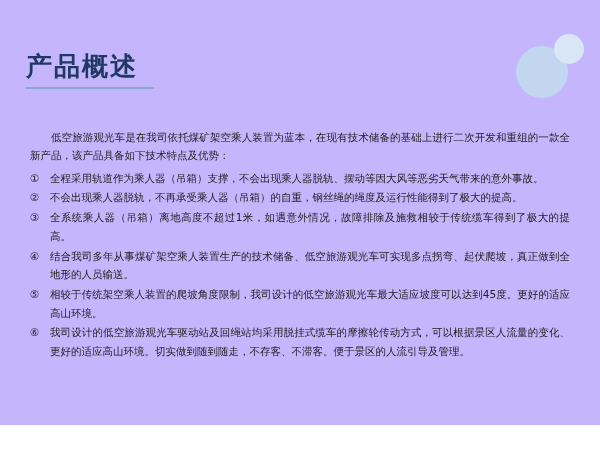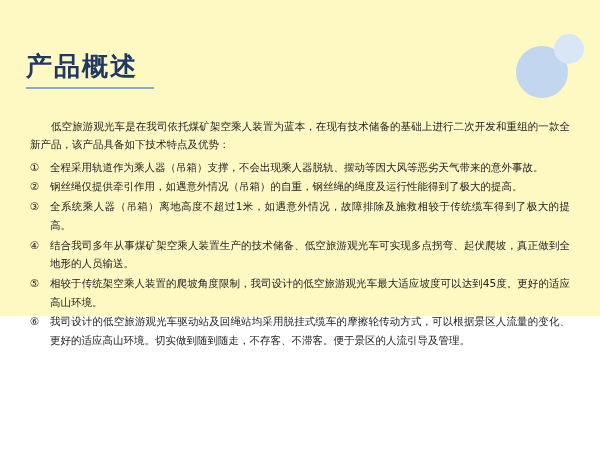--- a/index.html
+++ b/index.html
@@ -10,22 +10,22 @@
     width: 600px;
     height: 450px;
     background: #ffffff;
     font-family: "DejaVu Sans", "Liberation Sans", sans-serif;
     overflow: hidden;
     position: relative;
   }
   .slide {
     position: relative;
     width: 600px;
-    height: 316px;
-    background: #fef9c3;
+    height: 425px;
+    background: #c4b5fd;
     box-sizing: border-box;
   }
   
   .deco {
     position: absolute;
     top: 0;
     right: 0;
     width: 120px;
     height: 120px;
     pointer-events: none;
@@ -73,21 +73,21 @@
     left: 30px;
     top: 116px;
     width: 540px;
   }
   .intro {
     font-size: 10.5px;
     color: #222222;
     line-height: 1.75;
     text-indent: 2em;
     text-align: justify;
-    margin: 1px 0 4px 0;
+    margin: 12px 0 4px 0;
   }
   ol.points {
     list-style: none;
     margin: 0;
     padding: 0;
   }
   ol.points li {
     position: relative;
     padding-left: 20px;
     font-size: 10.5px;
@@ -125,21 +125,21 @@
   <div class="body">
     <p class="intro">低空旅游观光车是在我司依托煤矿架空乘人装置为蓝本，在现有技术储备的基础上进行二次开发和重组的一款全新产品，该产品具备如下技术特点及优势：</p>
 
     <ol class="points">
       <li>
         <span class="marker">①</span>
         <span>全程采用轨道作为乘人器（吊箱）支撑，不会出现乘人器脱轨、摆动等因大风等恶劣天气带来的意外事故。</span>
       </li>
       <li>
         <span class="marker">②</span>
-        <span>钢丝绳仅提供牵引作用，如遇意外情况（吊箱）的自重，钢丝绳的绳度及运行性能得到了极大的提高。</span>
+        <span>不会出现乘人器脱轨，不再承受乘人器（吊箱）的自重，钢丝绳的绳度及运行性能得到了极大的提高。</span>
       </li>
       <li>
         <span class="marker">③</span>
         <span>全系统乘人器（吊箱）离地高度不超过1米，如遇意外情况，故障排除及施救相较于传统缆车得到了极大的提高。</span>
       </li>
       <li>
         <span class="marker">④</span>
         <span>结合我司多年从事煤矿架空乘人装置生产的技术储备、低空旅游观光车可实现多点拐弯、起伏爬坡，真正做到全地形的人员输送。</span>
       </li>
       <li>

